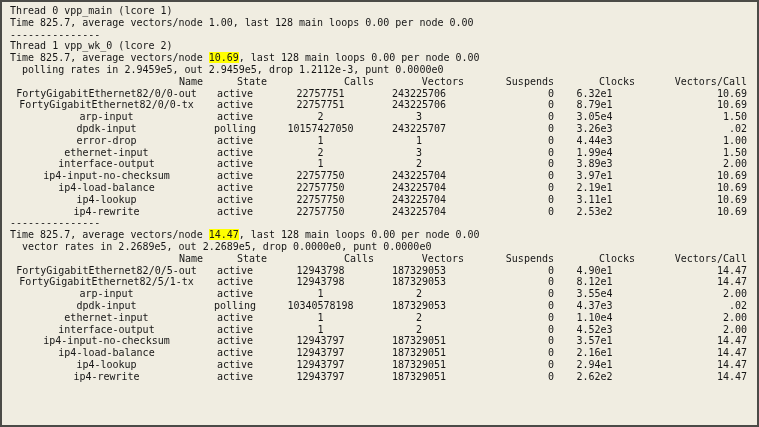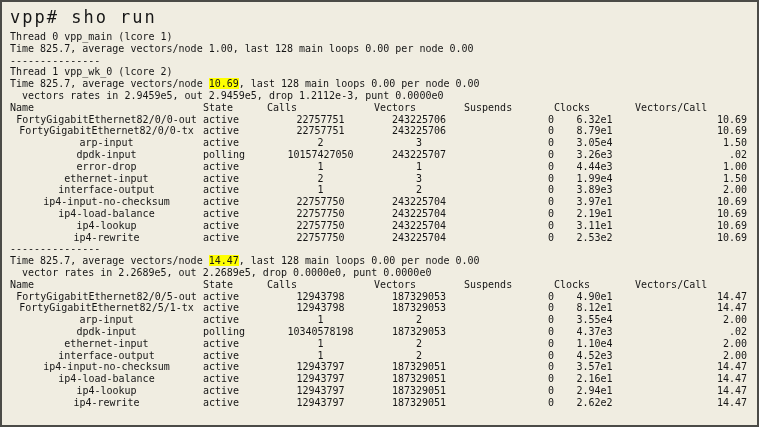--- a/index.html
+++ b/index.html
@@ -19,47 +19,46 @@
     line-height: 22px;
     margin: 1px 0 3px 0;
     white-space: pre;
   }
   .line, .row, .cols {
     font-size: 10px;
     line-height: 11.8px;
     white-space: pre;
   }
   .row, .cols { display: flex; }
-  .cols span { text-align: left; }
+  .cols span { text-align: right; }
   .c-name     { width: 193px; text-align: center; overflow: hidden; }
-  .c-state    { width: 64px;  text-align: left; }
+  .c-state    { width: 64px;  text-align: center; }
   .c-calls    { width: 107px; text-align: center; }
   .c-vectors  { width: 90px;  text-align: center; }
   .c-suspends { width: 90px;  text-align: right; }
   .c-clocks   { width: 81px;  text-align: center; }
   .c-vc       { width: 112px; text-align: right; }
   .hl { background: var(--hl, #ffff00); }
 </style>
 </head>
 <body>
 
 <div class="screen">
-  <div class="prompt">vpp# sho run</div>
   <div id="threads">
   <div class="thread">
     <div class="line th-header">Thread 0 vpp_main (lcore 1)</div>
     <div class="line"><span class="t-prefix">Time 825.7, average vectors/node </span><span class="t-avg">1.00</span><span class="t-suffix">, last 128 main loops 0.00 per node 0.00</span></div>
     <div class="tbl"></div>
     <div class="line th-sep">---------------</div>
   </div>
 
   <div class="thread">
     <div class="line th-header">Thread 1 vpp_wk_0 (lcore 2)</div>
     <div class="line"><span class="t-prefix">Time 825.7, average vectors/node </span><span class="t-avg hl">10.69</span><span class="t-suffix">, last 128 main loops 0.00 per node 0.00</span></div>
-    <div class="line th-rates">  vectors rates in 2.9459e5, out 2.9459e5, drop 1.2112e-3, punt 0.0000e0</div>
+    <div class="line th-rates">  polling rates in 2.9459e5, out 2.9459e5, drop 1.2112e-3, punt 0.0000e0</div>
     <div class="tbl">
   <div class="cols"><span class="c-name">Name</span><span class="c-state">State</span><span class="c-calls">Calls</span><span class="c-vectors">Vectors</span><span class="c-suspends">Suspends</span><span class="c-clocks">Clocks</span><span class="c-vc">Vectors/Call</span></div>
 
   <div class="row"><span class="c-name">FortyGigabitEthernet82/0/0-out</span><span class="c-state">active</span><span class="c-calls">22757751</span><span class="c-vectors">243225706</span><span class="c-suspends">0</span><span class="c-clocks">6.32e1</span><span class="c-vc">10.69</span></div>
 
   <div class="row"><span class="c-name">FortyGigabitEthernet82/0/0-tx</span><span class="c-state">active</span><span class="c-calls">22757751</span><span class="c-vectors">243225706</span><span class="c-suspends">0</span><span class="c-clocks">8.79e1</span><span class="c-vc">10.69</span></div>
 
   <div class="row"><span class="c-name">arp-input</span><span class="c-state">active</span><span class="c-calls">2</span><span class="c-vectors">3</span><span class="c-suspends">0</span><span class="c-clocks">3.05e4</span><span class="c-vc">1.50</span></div>
 
   <div class="row"><span class="c-name">dpdk-input</span><span class="c-state">polling</span><span class="c-calls">10157427050</span><span class="c-vectors">243225707</span><span class="c-suspends">0</span><span class="c-clocks">3.26e3</span><span class="c-vc">.02</span></div>

